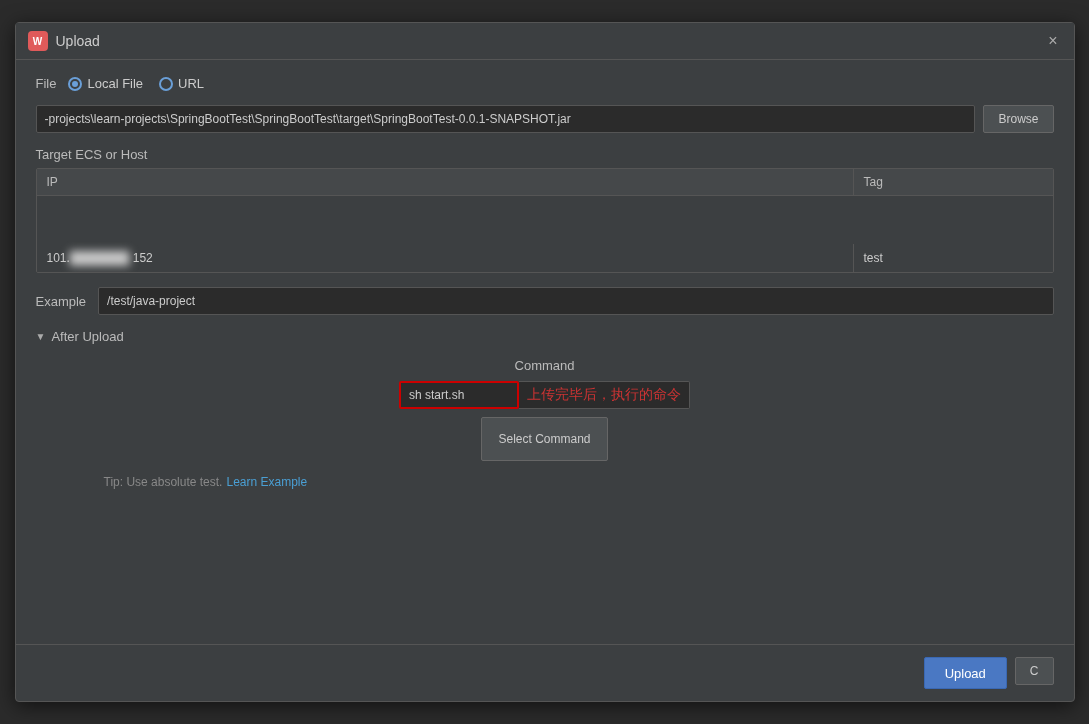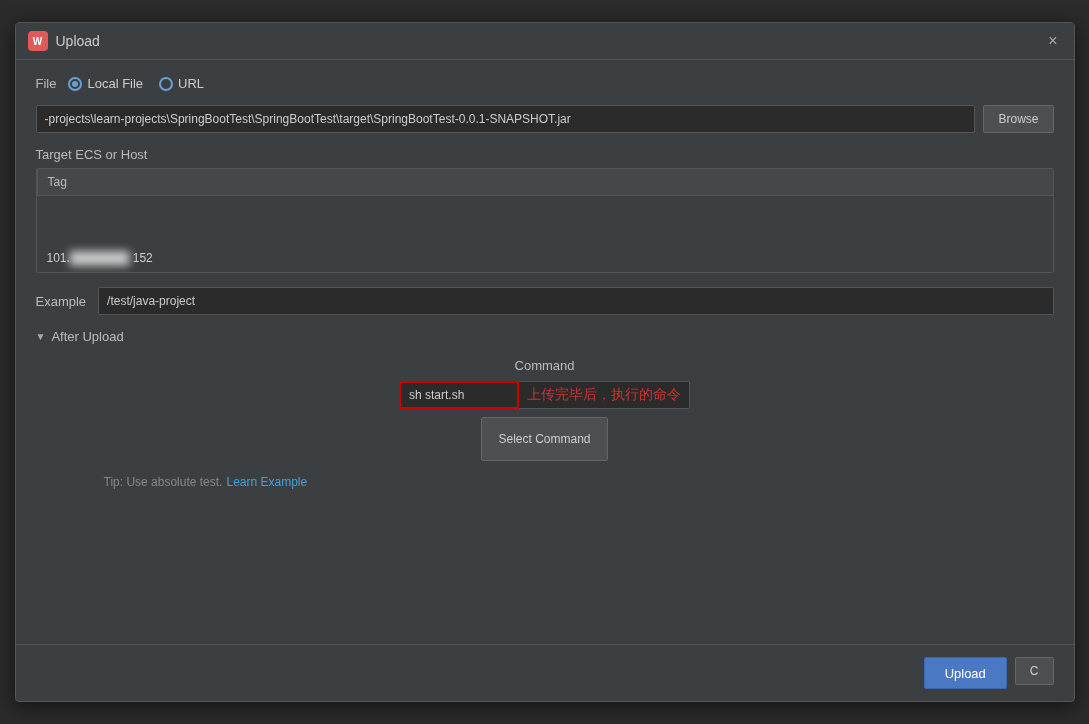--- a/index.html
+++ b/index.html
@@ -313,26 +313,28 @@
 
     <div class="file-row">
       <input type="text" class="file-input" value="-projects\learn-projects\SpringBootTest\SpringBootTest\target\SpringBootTest-0.0.1-SNAPSHOT.jar" style="">
       <button class="btn">Browse</button>
     </div>
 
     <div>
       <div class="section-label">Target ECS or Host</div>
       <div class="table-container">
         <div class="table-header">
+          <div class="th th-ip">IP</div>
           <div class="th th-tag">Tag</div>
         </div>
         <div class="table-row">
           <div class="td td-ip">
             <span>101.</span><span class="blurred-text">███████</span><span> 152</span>
           </div>
+          <div class="td td-tag">test</div>
         </div>
       </div>
     </div>
 
     <div class="location-row">
       <span class="label">Example</span>
       <input type="text" class="location-input" value="/test/java-project" style="">
     </div>
 
     <div>

